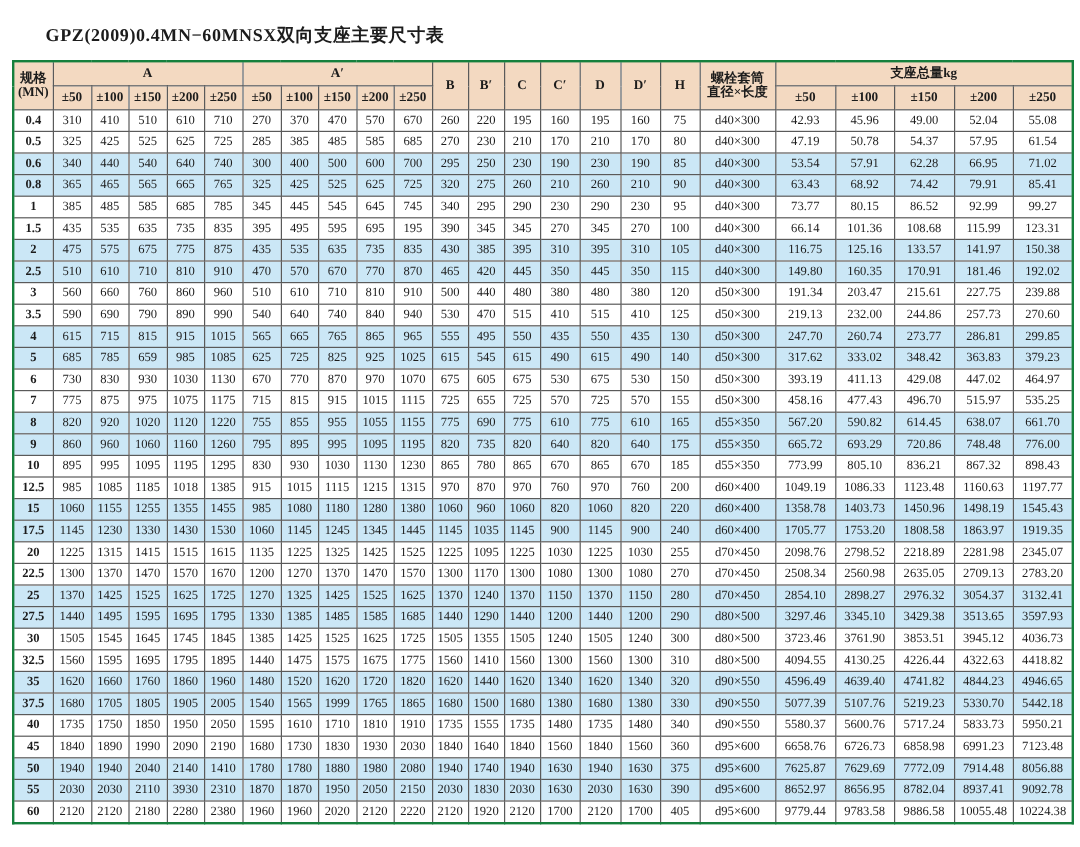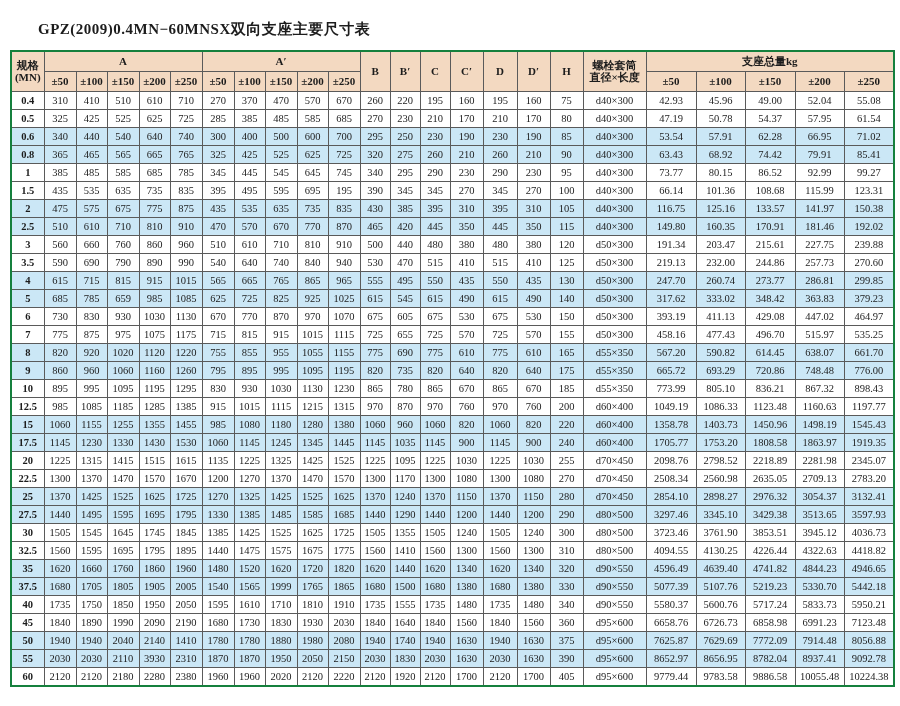--- a/index.html
+++ b/index.html
@@ -545,21 +545,21 @@
         <td>805.10</td>
         <td>836.21</td>
         <td>867.32</td>
         <td>898.43</td>
       </tr>
       <tr>
         <td>12.5</td>
         <td>985</td>
         <td>1085</td>
         <td>1185</td>
-        <td>1285</td>
+        <td>1018</td>
         <td>1385</td>
         <td>915</td>
         <td>1015</td>
         <td>1115</td>
         <td>1215</td>
         <td>1315</td>
         <td>970</td>
         <td>870</td>
         <td>970</td>
         <td>760</td>

